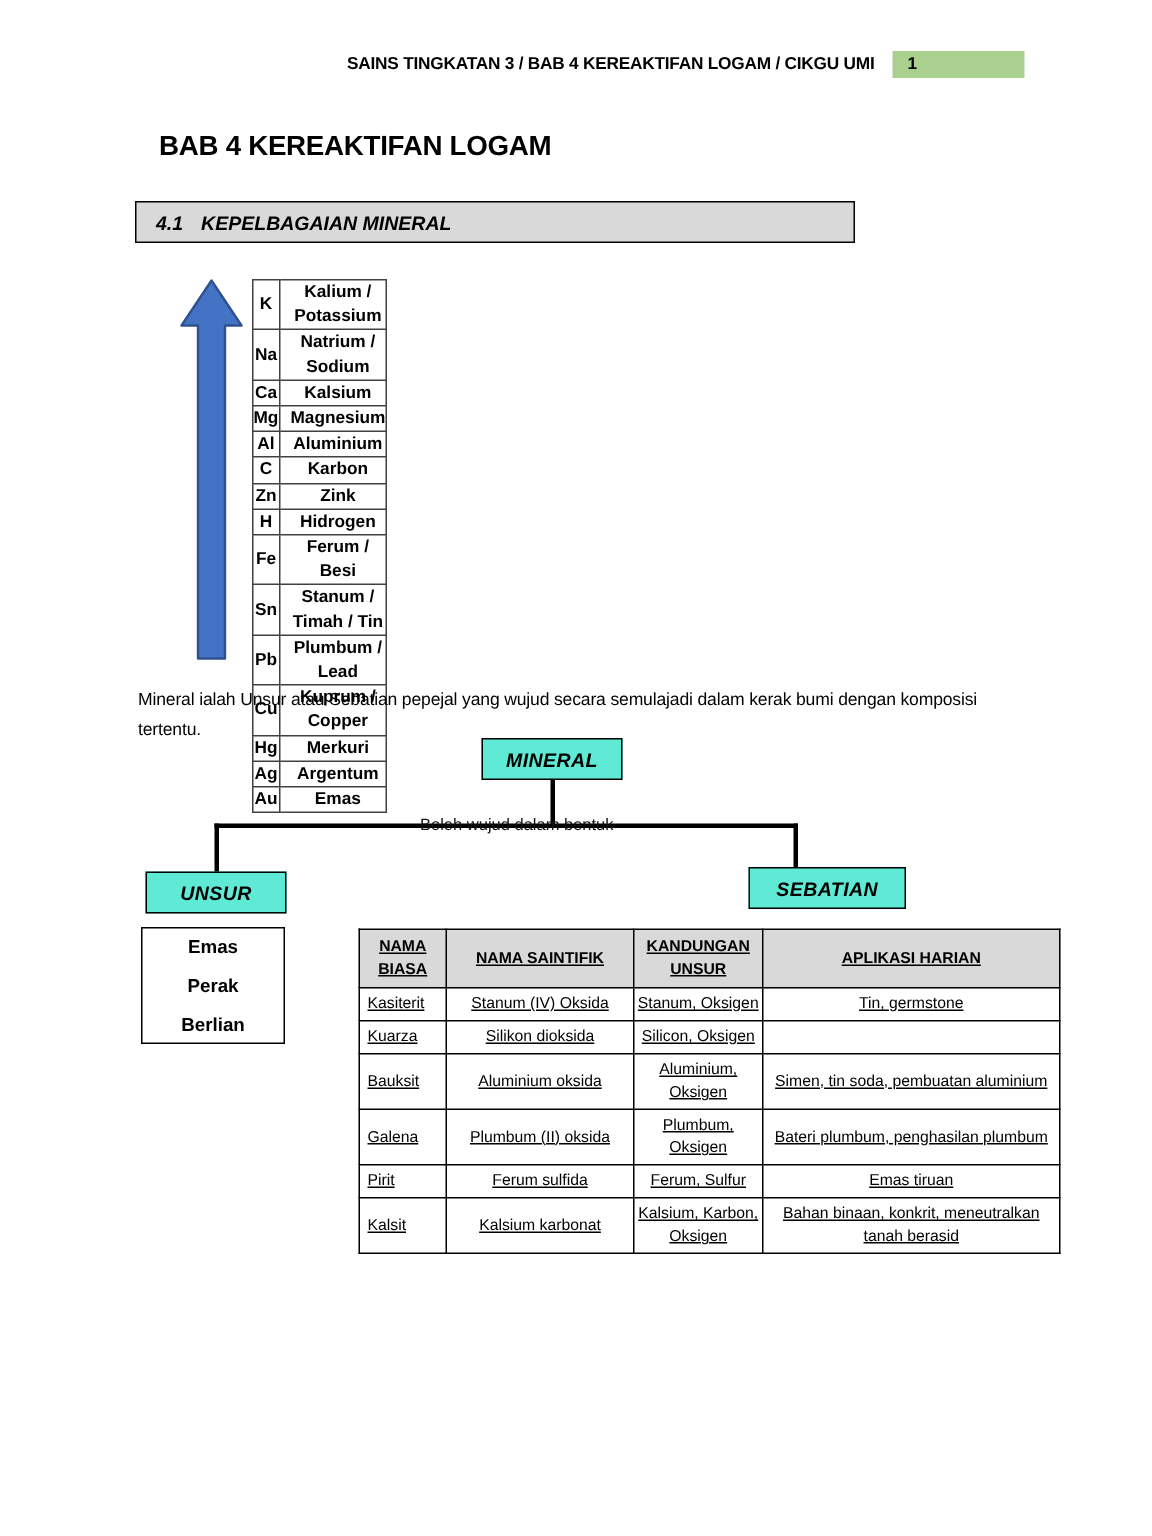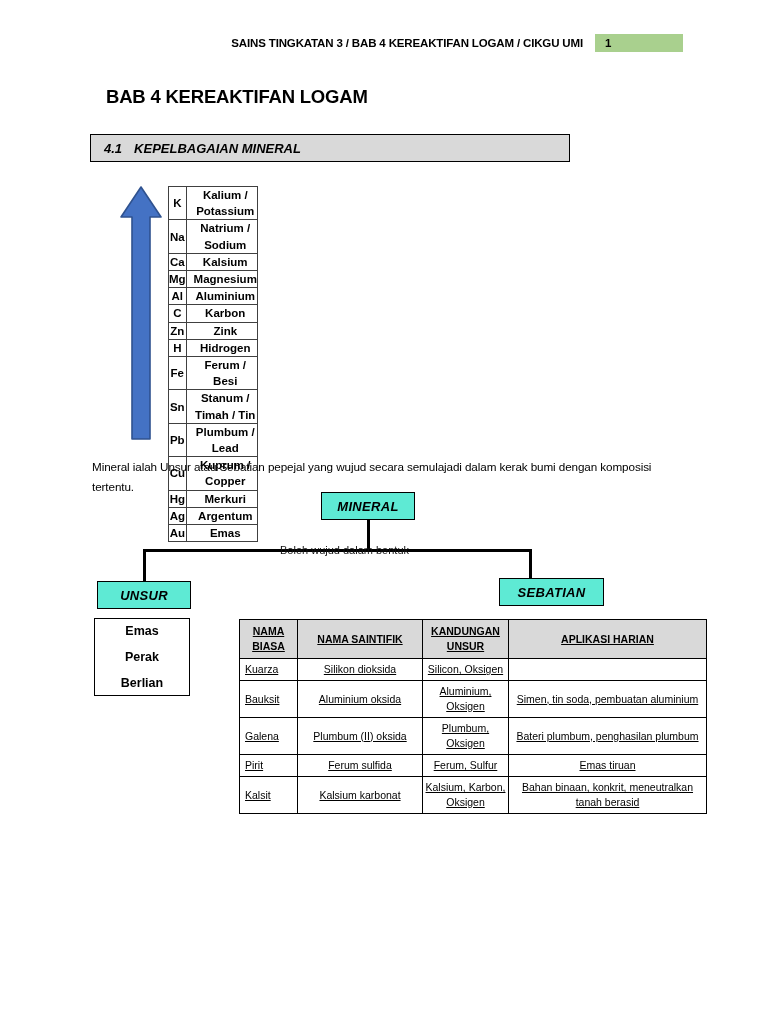--- a/index.html
+++ b/index.html
@@ -384,20 +384,26 @@
       <th>NAMA SAINTIFIK</th>
       <th>
         <span>KANDUNGAN</span><br>
         <span>UNSUR</span>
       </th>
       <th>APLIKASI HARIAN</th>
     </tr>
   </thead>
   <tbody>
     <tr>
+      <td class="c0">Kasiterit</td>
+      <td>Stanum (IV) Oksida</td>
+      <td>Stanum, Oksigen</td>
+      <td>Tin, germstone</td>
+    </tr>
+    <tr>
       <td class="c0">Kuarza</td>
       <td>Silikon dioksida</td>
       <td>Silicon, Oksigen</td>
       <td></td>
     </tr>
     <tr>
       <td class="c0">Bauksit</td>
       <td>Aluminium oksida</td>
       <td>Aluminium, Oksigen</td>
       <td>Simen, tin soda, pembuatan aluminium</td>

